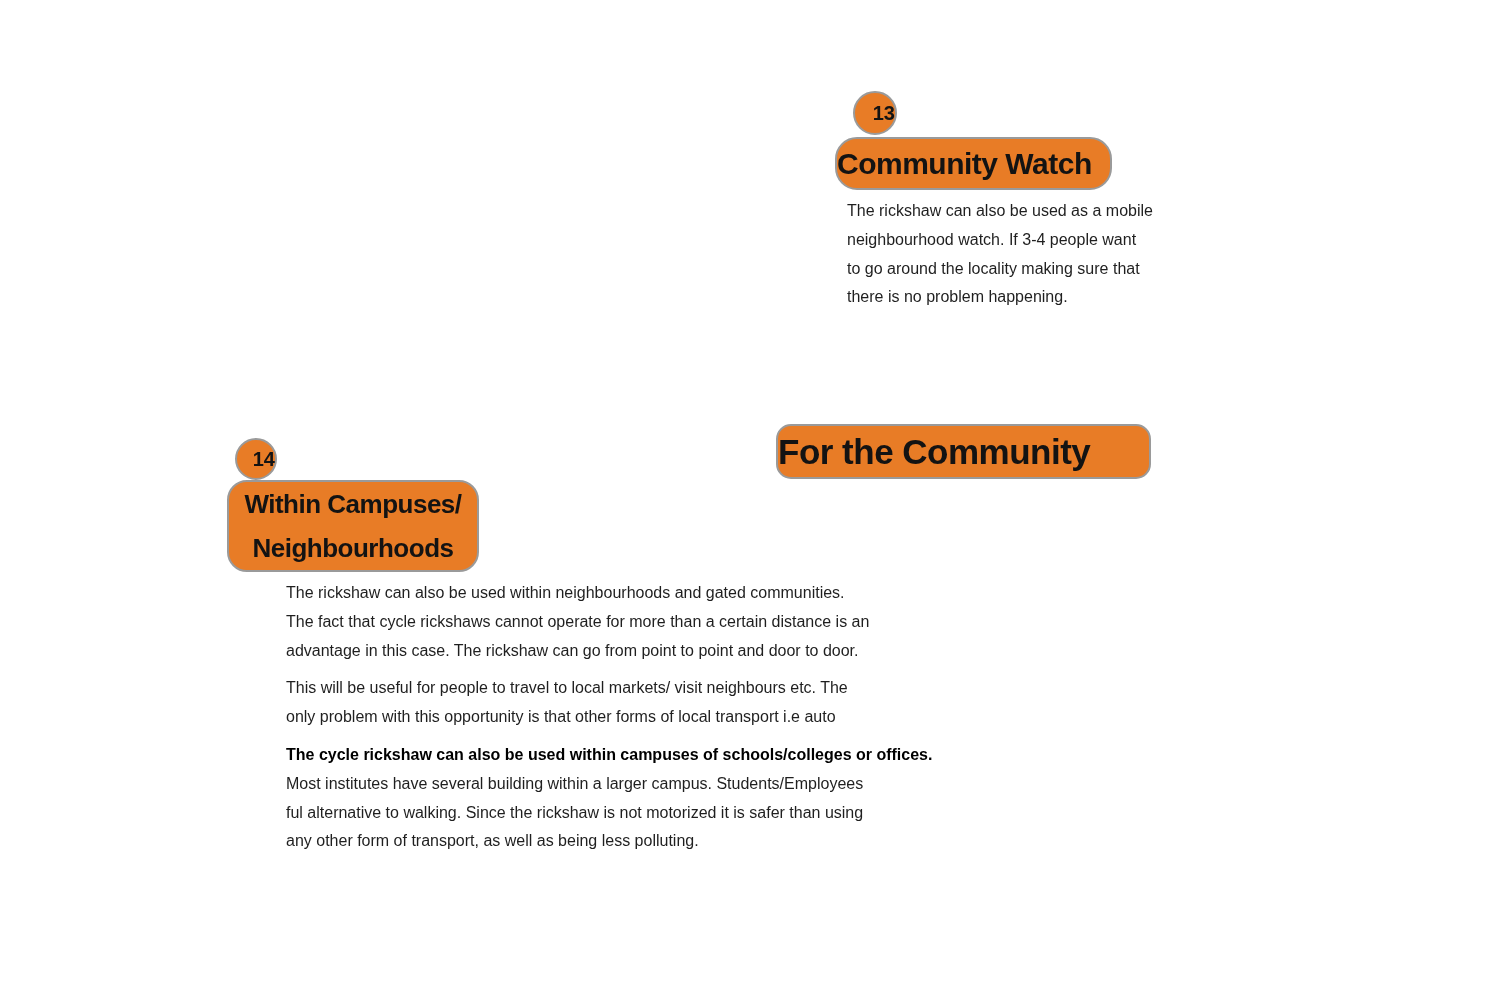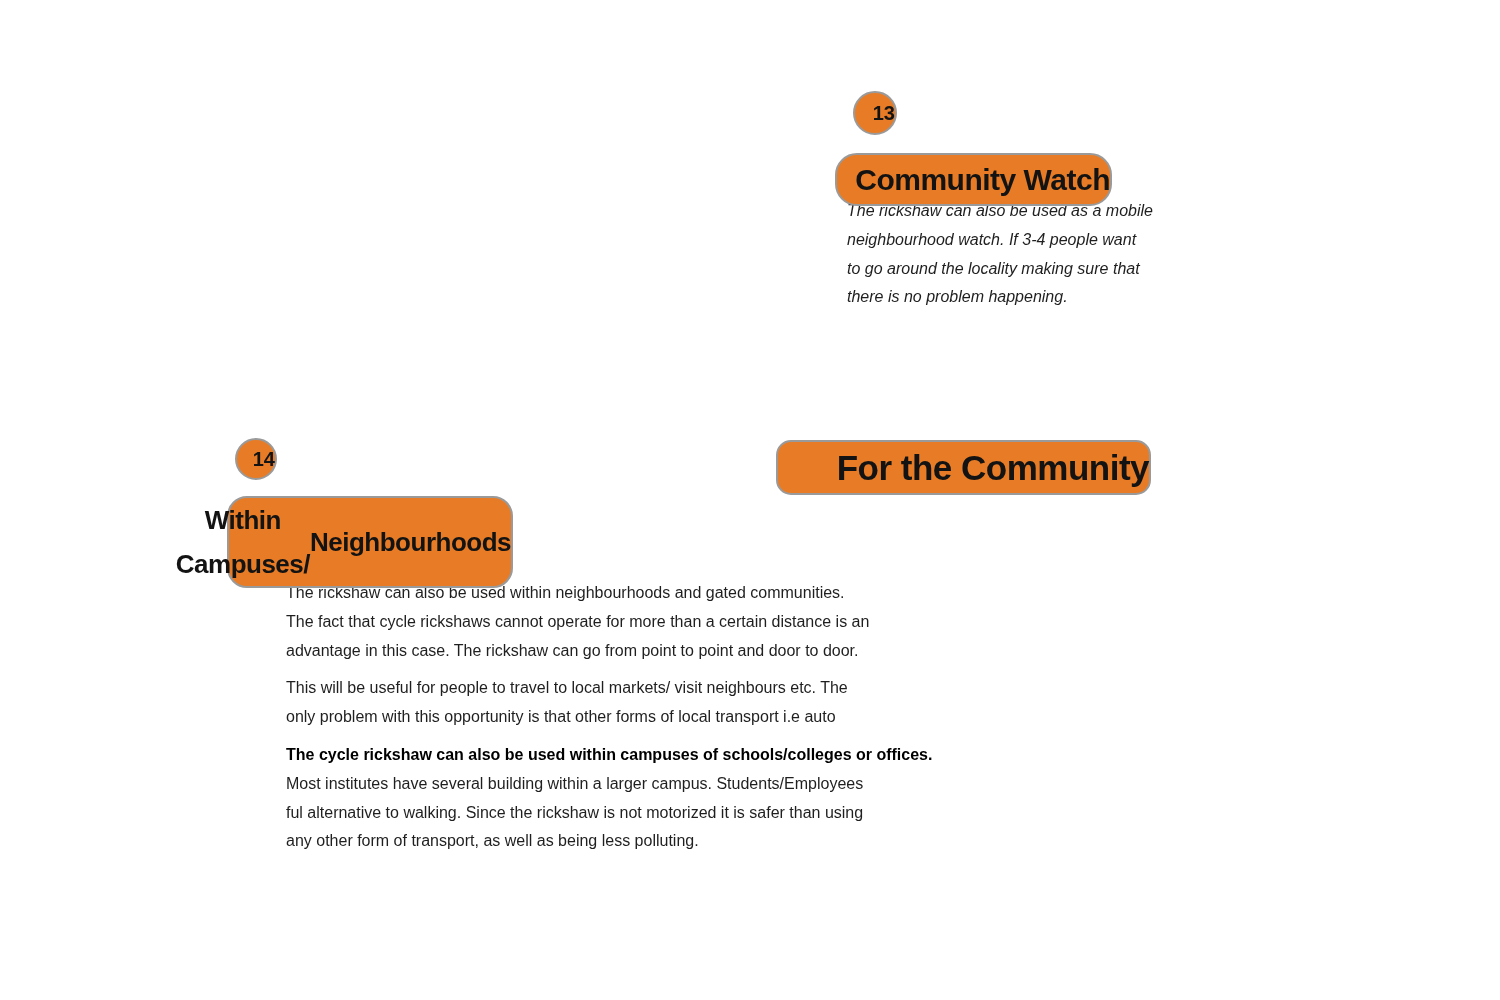--- a/index.html
+++ b/index.html
@@ -27,57 +27,56 @@
     border: 2px solid var(--border-grey);
     border-radius: 50%;
     display: flex; align-items: center; justify-content: flex-end;
     font-size: 20px; font-weight: 700; color: #131313;
     z-index: 2;
   }
   .pill {
     position: absolute;
     background: var(--orange);
     border: 2px solid var(--border-grey);
-    display: flex; align-items: center; justify-content: flex-end;
+    display: flex; align-items: center; justify-content: flex-start;
     color: #131313;
     z-index: 1;
-    margin-top: 16px;
   }
   .pill-13 {
     left: 835px; top: 137px;
     width: 277px; height: 53px;
     border-radius: 22px;
     font-size: 30px; font-weight: 600;
     letter-spacing: -0.5px;
   }
   .pill-title {
     left: 776px; top: 424px;
     width: 375px; height: 55px;
     border-radius: 15px;
     font-size: 35px; font-weight: 600;
     letter-spacing: -0.5px;
   }
   .pill-14 {
     left: 227px; top: 480px;
-    width: 286px; height: 92px;
+    width: 252px; height: 92px;
     border-radius: 20px;
     font-size: 26px; font-weight: 600;
-    flex-direction: row;
+    flex-direction: column;
     letter-spacing: -0.5px;
   }
   .pill-14 .line { line-height: 44px; text-align: center; }
   .circle-13 { left: 853px; top: 91px; }
   .circle-14 { left: 235px; top: 438px; width: 42px; height: 42px; }
   .body-block {
     position: absolute;
     font-size: 16px;
     color: #1f1f1f;
   }
   .body-block .line { line-height: 28.8px; white-space: nowrap; }
-  .body-13 { left: 847px; top: 197px; width: 340px; font-style: italic; }
+  .body-13 { left: 847px; top: 197px; width: 340px; }
   .body-14 { left: 238px; top: 579px; width: 660px; }
   .para { margin-bottom: 9px; margin-left: 48px; }
   .para:last-child { margin-bottom: 0; }
   .line.bold { font-weight: 700; color: #000; text-align: right; }
 </style>
 </head>
 <body>
 
 <div class="page">
 

